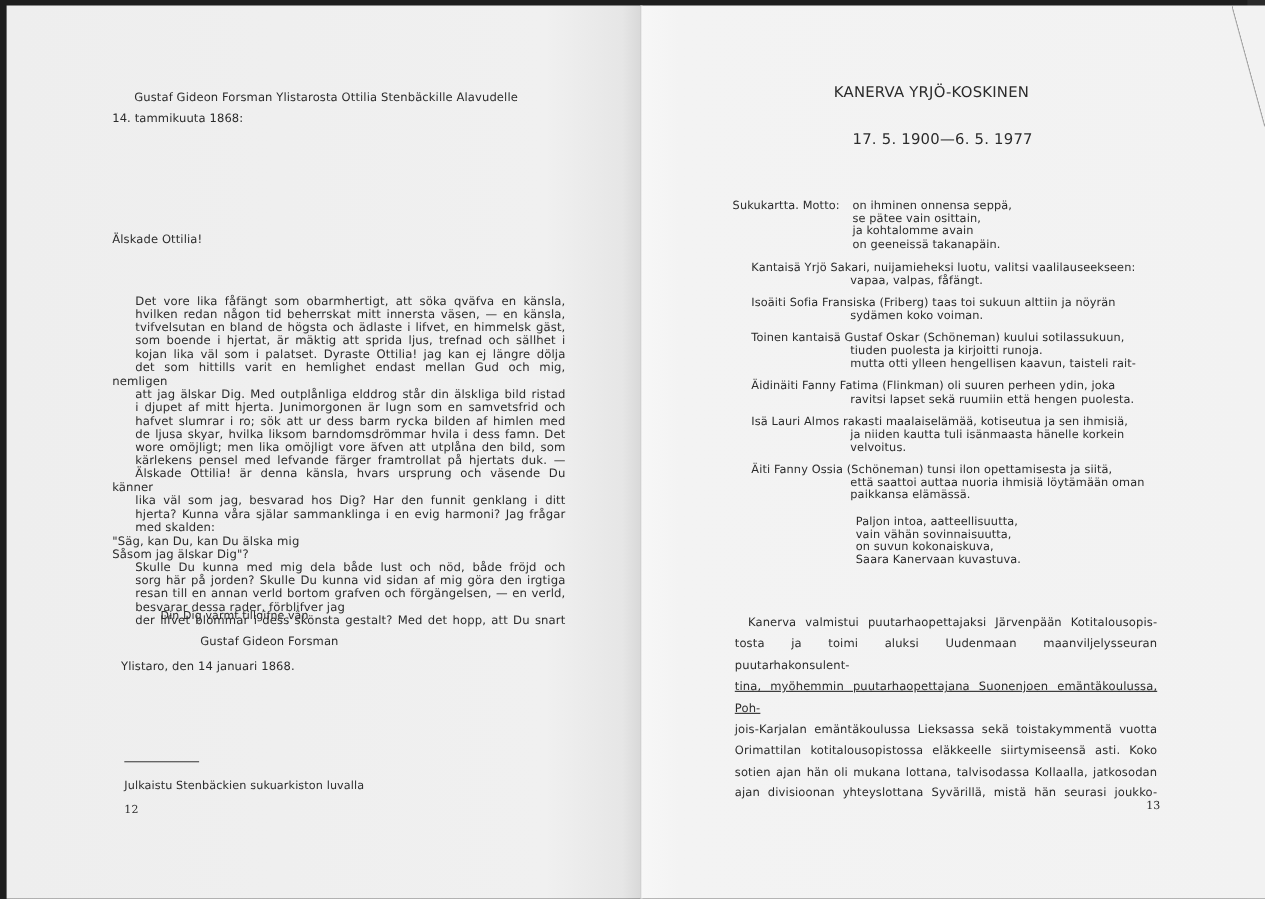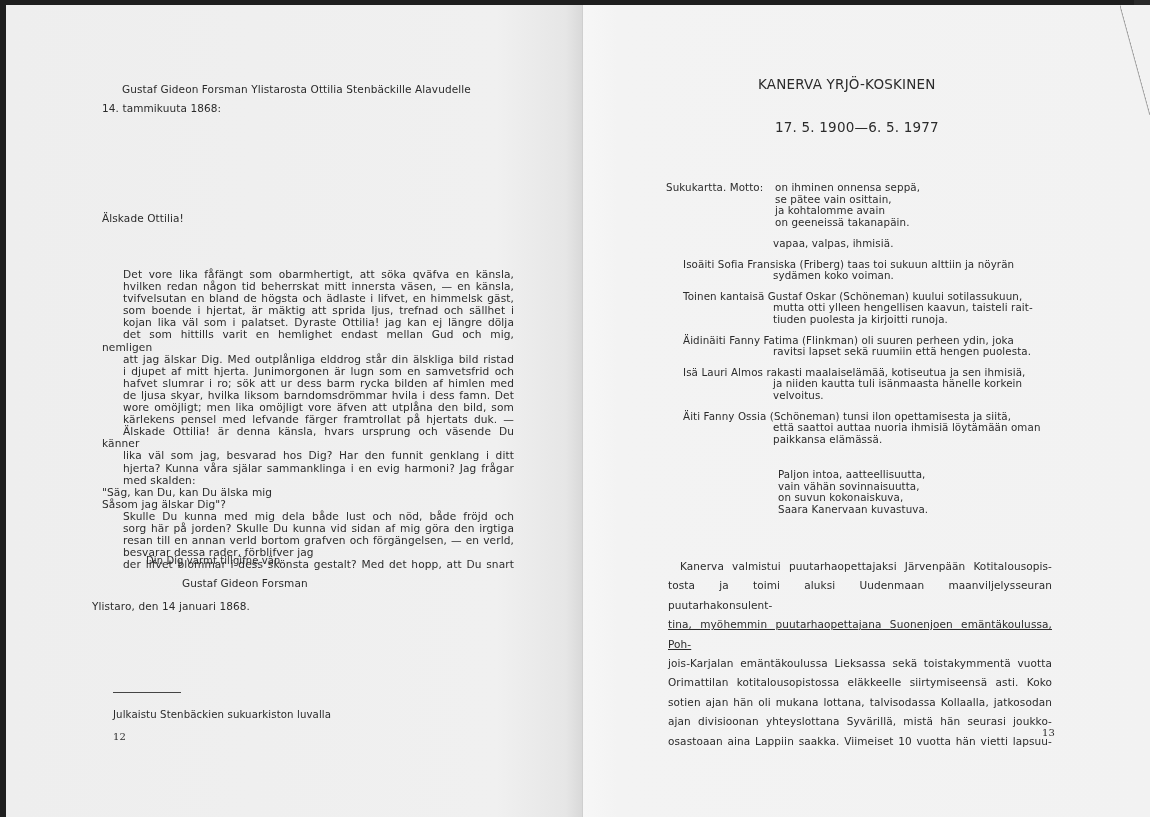--- a/index.html
+++ b/index.html
@@ -40,21 +40,21 @@
     
     .l-heading { left: 102px; top: 80px; width: 405px; font-size: 10.5px; line-height: 19px; }
     .l-heading .ind { display: inline-block; width: 20px; }
     .l-salut { left: 102px; top: 212px; font-size: 10.5px; }
     .l-body { left: 102px; top: 268px; width: 412px; text-align: justify; font-size: 10.6px; line-height: 12.1px; }
     .l-body p { margin: 0; }
     .l-body .ind { text-indent: 21px; }
     .l-body .poem { text-indent: 0; }
     .l-sign1 { left: 146px; top: 555px; font-size: 10px; }
     .l-sign2 { left: 182px; top: 577px; font-size: 10.5px; }
-    .l-place { left: 92px; top: 600px; font-size: 10.5px; }
+    .l-place { left: 110px; top: 600px; font-size: 10.5px; }
     .l-rule { position: absolute; left: 113px; top: 692px; width: 68px; height: 1px; background: #444; }
     .l-foot { left: 113px; top: 709px; font-size: 10.2px; }
     .l-pnum { left: 113px; top: 731px; font-family: "DejaVu Serif", serif; font-size: 10px; text-align: right; }
 
     
     .r-title { left: 758px; top: 78px; font-size: 13.5px; letter-spacing: 0.2px; }
     .r-dates { left: 775px; top: 121px; font-size: 13.5px; letter-spacing: 0.2px; }
     .r-motto-label { left: 666px; top: 182px; font-size: 10.3px; line-height: 11.5px; }
     .r-motto { left: 775px; top: 182px; font-size: 10.3px; line-height: 11.5px; }
     .r-entries { left: 683px; top: 238px; width: 370px; font-size: 10.3px; line-height: 11.6px; }
@@ -131,30 +131,31 @@
   <div class="txt r-motto-label">Sukukartta. Motto:</div>
   <div class="txt r-motto" id="motto">
       <span class="line">on ihminen onnensa seppä,</span>
       <span class="line">se pätee vain osittain,</span>
       <span class="line">ja kohtalomme avain</span>
       <span class="line">on geeneissä takanapäin.</span>
     </div>
 
   <div class="txt r-entries" id="entries">
       <div class="entry" style="padding-left: 0px; text-indent: 0px;">
-        <span class="line" style="padding-left: 90px; text-indent: 0px;">vapaa, valpas, ihmisiä.</span>
+        <span class="line" style="text-indent: 0px;">Kantaisä Yrjö Sakari, nuijamieheksi luotu, valitsi vaalilauseekseen:</span>
+        <span class="line" style="padding-left: 90px; text-indent: 0px;">vapaa, valpas, fåfängt.</span>
       </div>
       <div class="entry" style="padding-left: 0px; text-indent: 0px;">
         <span class="line" style="text-indent: 0px;">Isoäiti Sofia Fransiska (Friberg) taas toi sukuun alttiin ja nöyrän</span>
         <span class="line" style="padding-left: 90px; text-indent: 0px;">sydämen koko voiman.</span>
       </div>
       <div class="entry" style="padding-left: 0px; text-indent: 0px;">
         <span class="line" style="text-indent: 0px;">Toinen kantaisä Gustaf Oskar (Schöneman) kuului sotilassukuun,</span>
+        <span class="line" style="padding-left: 90px; text-indent: 0px;">tiuden puolesta ja kirjoitti runoja.</span>
         <span class="line" style="padding-left: 90px; text-indent: 0px;">mutta otti ylleen hengellisen kaavun, taisteli rait-</span>
-        <span class="line" style="padding-left: 90px; text-indent: 0px;">tiuden puolesta ja kirjoitti runoja.</span>
       </div>
       <div class="entry" style="padding-left: 0px; text-indent: 0px;">
         <span class="line" style="text-indent: 0px;">Äidinäiti Fanny Fatima (Flinkman) oli suuren perheen ydin, joka</span>
         <span class="line" style="padding-left: 90px; text-indent: 0px;">ravitsi lapset sekä ruumiin että hengen puolesta.</span>
       </div>
       <div class="entry" style="padding-left: 0px; text-indent: 0px;">
         <span class="line" style="text-indent: 0px;">Isä Lauri Almos rakasti maalaiselämää, kotiseutua ja sen ihmisiä,</span>
         <span class="line" style="padding-left: 90px; text-indent: 0px;">ja niiden kautta tuli isänmaasta hänelle korkein</span>
         <span class="line" style="padding-left: 90px; text-indent: 0px;">velvoitus.</span>
       </div>
@@ -173,17 +174,16 @@
     </div>
 
   <div class="txt r-body" id="bio">
       <span class="line" style="white-space: normal; text-align: justify; text-align-last: justify; text-indent: 12px;">Kanerva valmistui puutarhaopettajaksi Järvenpään Kotitalousopis-</span>
       <span class="line" style="white-space: normal; text-align: justify; text-align-last: justify;">tosta ja toimi aluksi Uudenmaan maanviljelysseuran puutarhakonsulent-</span>
       <span class="line" style="white-space: normal; text-align: justify; text-align-last: justify; text-decoration: underline;">tina, myöhemmin puutarhaopettajana Suonenjoen emäntäkoulussa, Poh-</span>
       <span class="line" style="white-space: normal; text-align: justify; text-align-last: justify;">jois-Karjalan emäntäkoulussa Lieksassa sekä toistakymmentä vuotta</span>
       <span class="line" style="white-space: normal; text-align: justify; text-align-last: justify;">Orimattilan kotitalousopistossa eläkkeelle siirtymiseensä asti. Koko</span>
       <span class="line" style="white-space: normal; text-align: justify; text-align-last: justify;">sotien ajan hän oli mukana lottana, talvisodassa Kollaalla, jatkosodan</span>
       <span class="line" style="white-space: normal; text-align: justify; text-align-last: justify;">ajan divisioonan yhteyslottana Syvärillä, mistä hän seurasi joukko-</span>
-      <span class="line" style="white-space: normal; text-align: justify; text-align-last: justify;">osastoaan aina Lappiin saakka. Viimeiset 10 vuotta hän vietti lapsuu-</span>
     </div>
 
   <div class="txt r-pnum">13</div>
 </div>
 
 </body></html>

